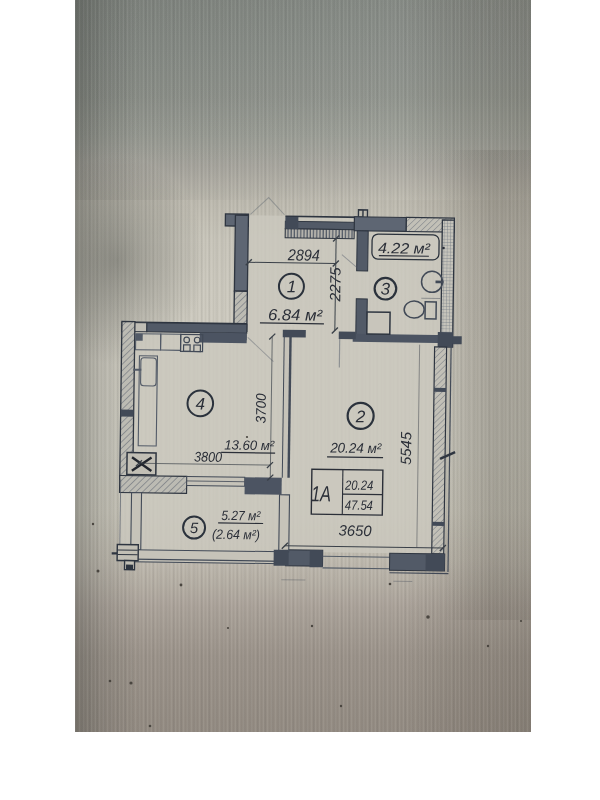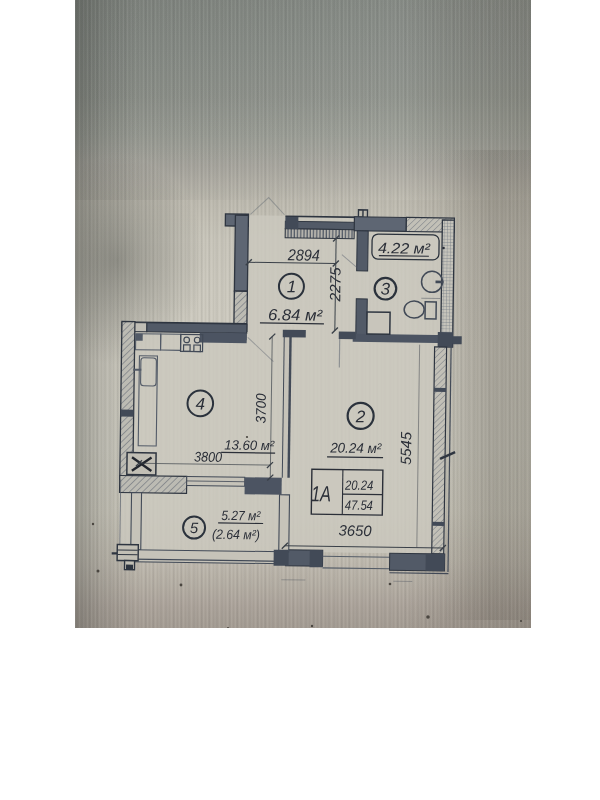--- a/index.html
+++ b/index.html
@@ -1,16 +1,16 @@
 <!DOCTYPE html>
 <html><head>
 <meta charset="utf-8">
 <style>
   html,body{margin:0;padding:0;}
-  #canvas{position:relative;width:600px;height:628px;background:#ffffff;overflow:hidden;
+  #canvas{position:relative;width:600px;height:732px;background:#ffffff;overflow:hidden;
     font-family:"Liberation Sans",sans-serif;border-radius:23px;}
   
   #photo{position:absolute;left:75px;top:0;width:456px;height:800px;
     background:linear-gradient(180deg,
       #878c86 0%, #8b908a 6%, #90948d 12%, #9b9e96 17%,
       #aaa8a0 21%, #bcb9ae 25%, #c7c4b9 30%, #cbc8bd 36%,
       #cdcabf 44%, #cccabf 56%, #c9c6ba 64%, #beb9ae 70%,
       #aaa299 76%, #9b938a 82%, #948c83 90%, #8e867f 100%);}
   #vignette{position:absolute;left:0;top:0;width:100%;height:100%;
     background:linear-gradient(90deg, rgba(62,64,60,0.34) 0%, rgba(62,64,60,0.14) 6%, rgba(0,0,0,0) 14%, rgba(0,0,0,0) 72%, rgba(80,74,64,0.14) 86%, rgba(80,74,64,0.22) 100%);}

